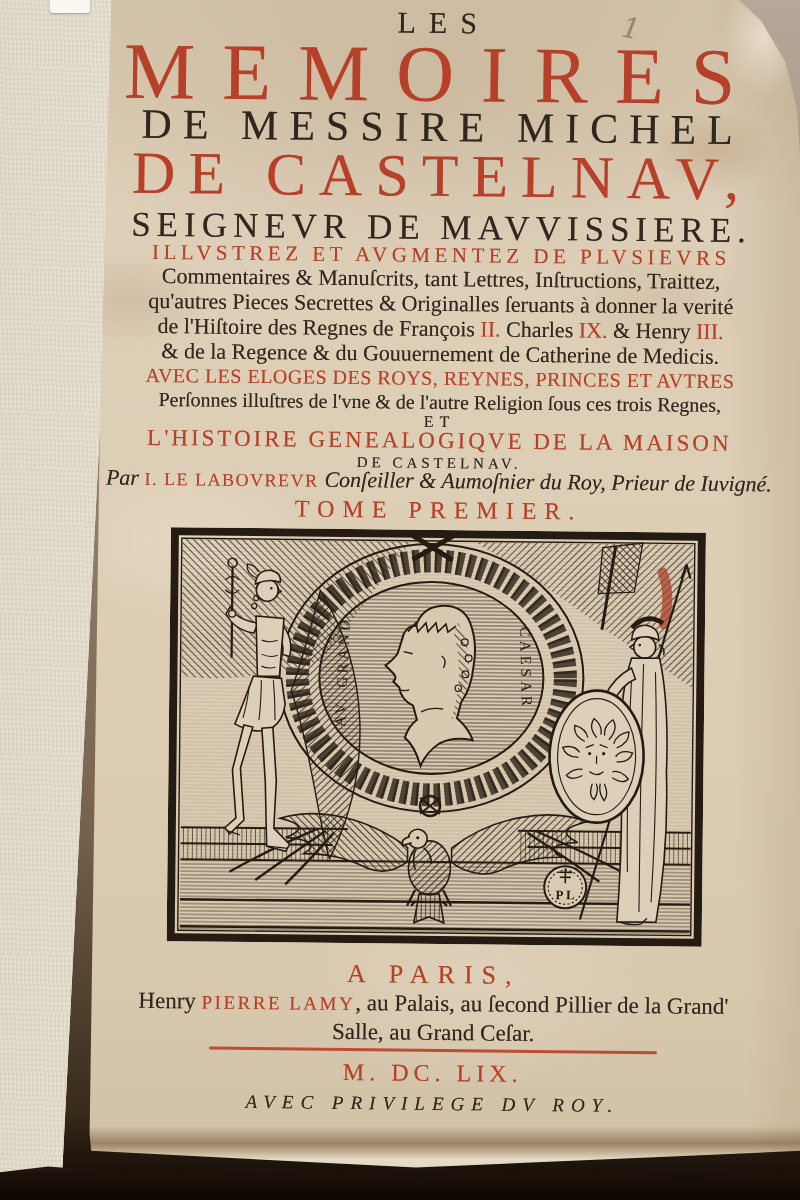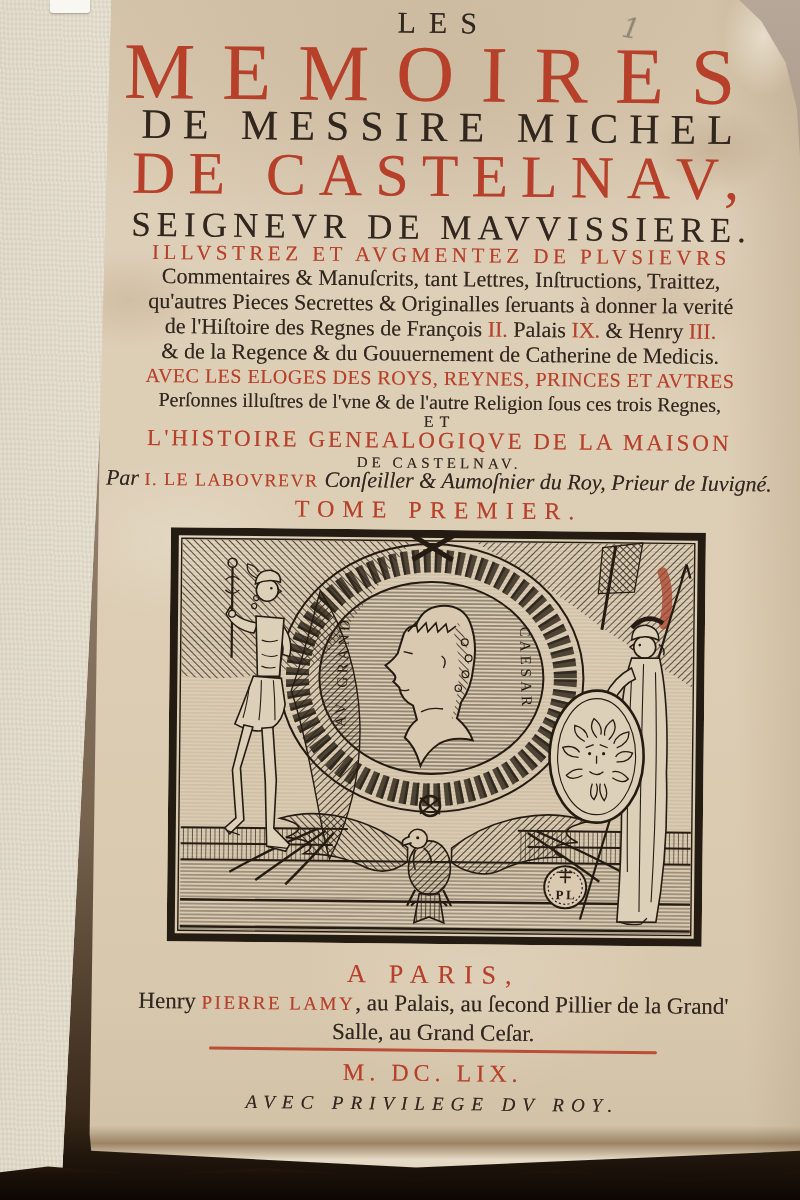--- a/index.html
+++ b/index.html
@@ -79,21 +79,21 @@
 
     <div class="line" style="top:8px;font-size:30px;letter-spacing:13px;">LES</div>
     <div class="line red" style="top:34px;font-size:80px;letter-spacing:27px;">MEMOIRES</div>
     <div class="line" style="top:106px;font-size:42px;letter-spacing:11px;">DE MESSIRE MICHEL</div>
     <div class="line red" style="top:146px;font-size:60px;letter-spacing:13px;">DE CASTELNAV,</div>
     <div class="line" style="top:210px;font-size:35px;letter-spacing:6px;">SEIGNEVR DE MAVVISSIERE.</div>
 
     <div class="line red" style="top:245px;font-size:21px;letter-spacing:4.5px;">ILLVSTREZ ET AVGMENTEZ DE PLVSIEVRS</div>
     <div class="line" style="top:268px;font-size:22px;">Commentaires &amp; Manuſcrits, tant Lettres, Inſtructions, Traittez,</div>
     <div class="line" style="top:293px;font-size:22px;">qu'autres Pieces Secrettes &amp; Originalles ſeruants à donner la verité</div>
-    <div class="line" style="top:318px;font-size:22px;"><span>de l'Hiſtoire des Regnes de François </span><span class="red">II.</span><span> Palais </span><span class="red">IX.</span><span> &amp; Henry </span><span class="red">III.</span></div>
+    <div class="line" style="top:318px;font-size:22px;"><span>de l'Hiſtoire des Regnes de François </span><span class="red">II.</span><span> Charles </span><span class="red">IX.</span><span> &amp; Henry </span><span class="red">III.</span></div>
     <div class="line" style="top:343px;font-size:22px;">&amp; de la Regence &amp; du Gouuernement de Catherine de Medicis.</div>
 
     <div class="line red" style="top:368px;font-size:20px;letter-spacing:.5px;">AVEC LES ELOGES DES ROYS, REYNES, PRINCES ET AVTRES</div>
     <div class="line" style="top:392px;font-size:20px;">Perſonnes illuſtres de l'vne &amp; de l'autre Religion ſous ces trois Regnes,</div>
     <div class="line" style="top:414px;font-size:16px;letter-spacing:6px;">ET</div>
     <div class="line red" style="top:429px;font-size:23px;letter-spacing:3px;">L'HISTOIRE GENEALOGIQVE DE LA MAISON</div>
     <div class="line" style="top:456px;font-size:15px;letter-spacing:4px;">DE CASTELNAV.</div>
     <div class="line it" style="top:470px;font-size:22px;"><span>Par </span><span class="seg-red-caps">I. LE LABOVREVR </span><span>Conſeiller &amp; Aumoſnier du Roy, Prieur de Iuvigné.</span></div>
     <div class="line red" style="top:498px;font-size:24px;letter-spacing:8px;">TOME PREMIER.</div>
 

